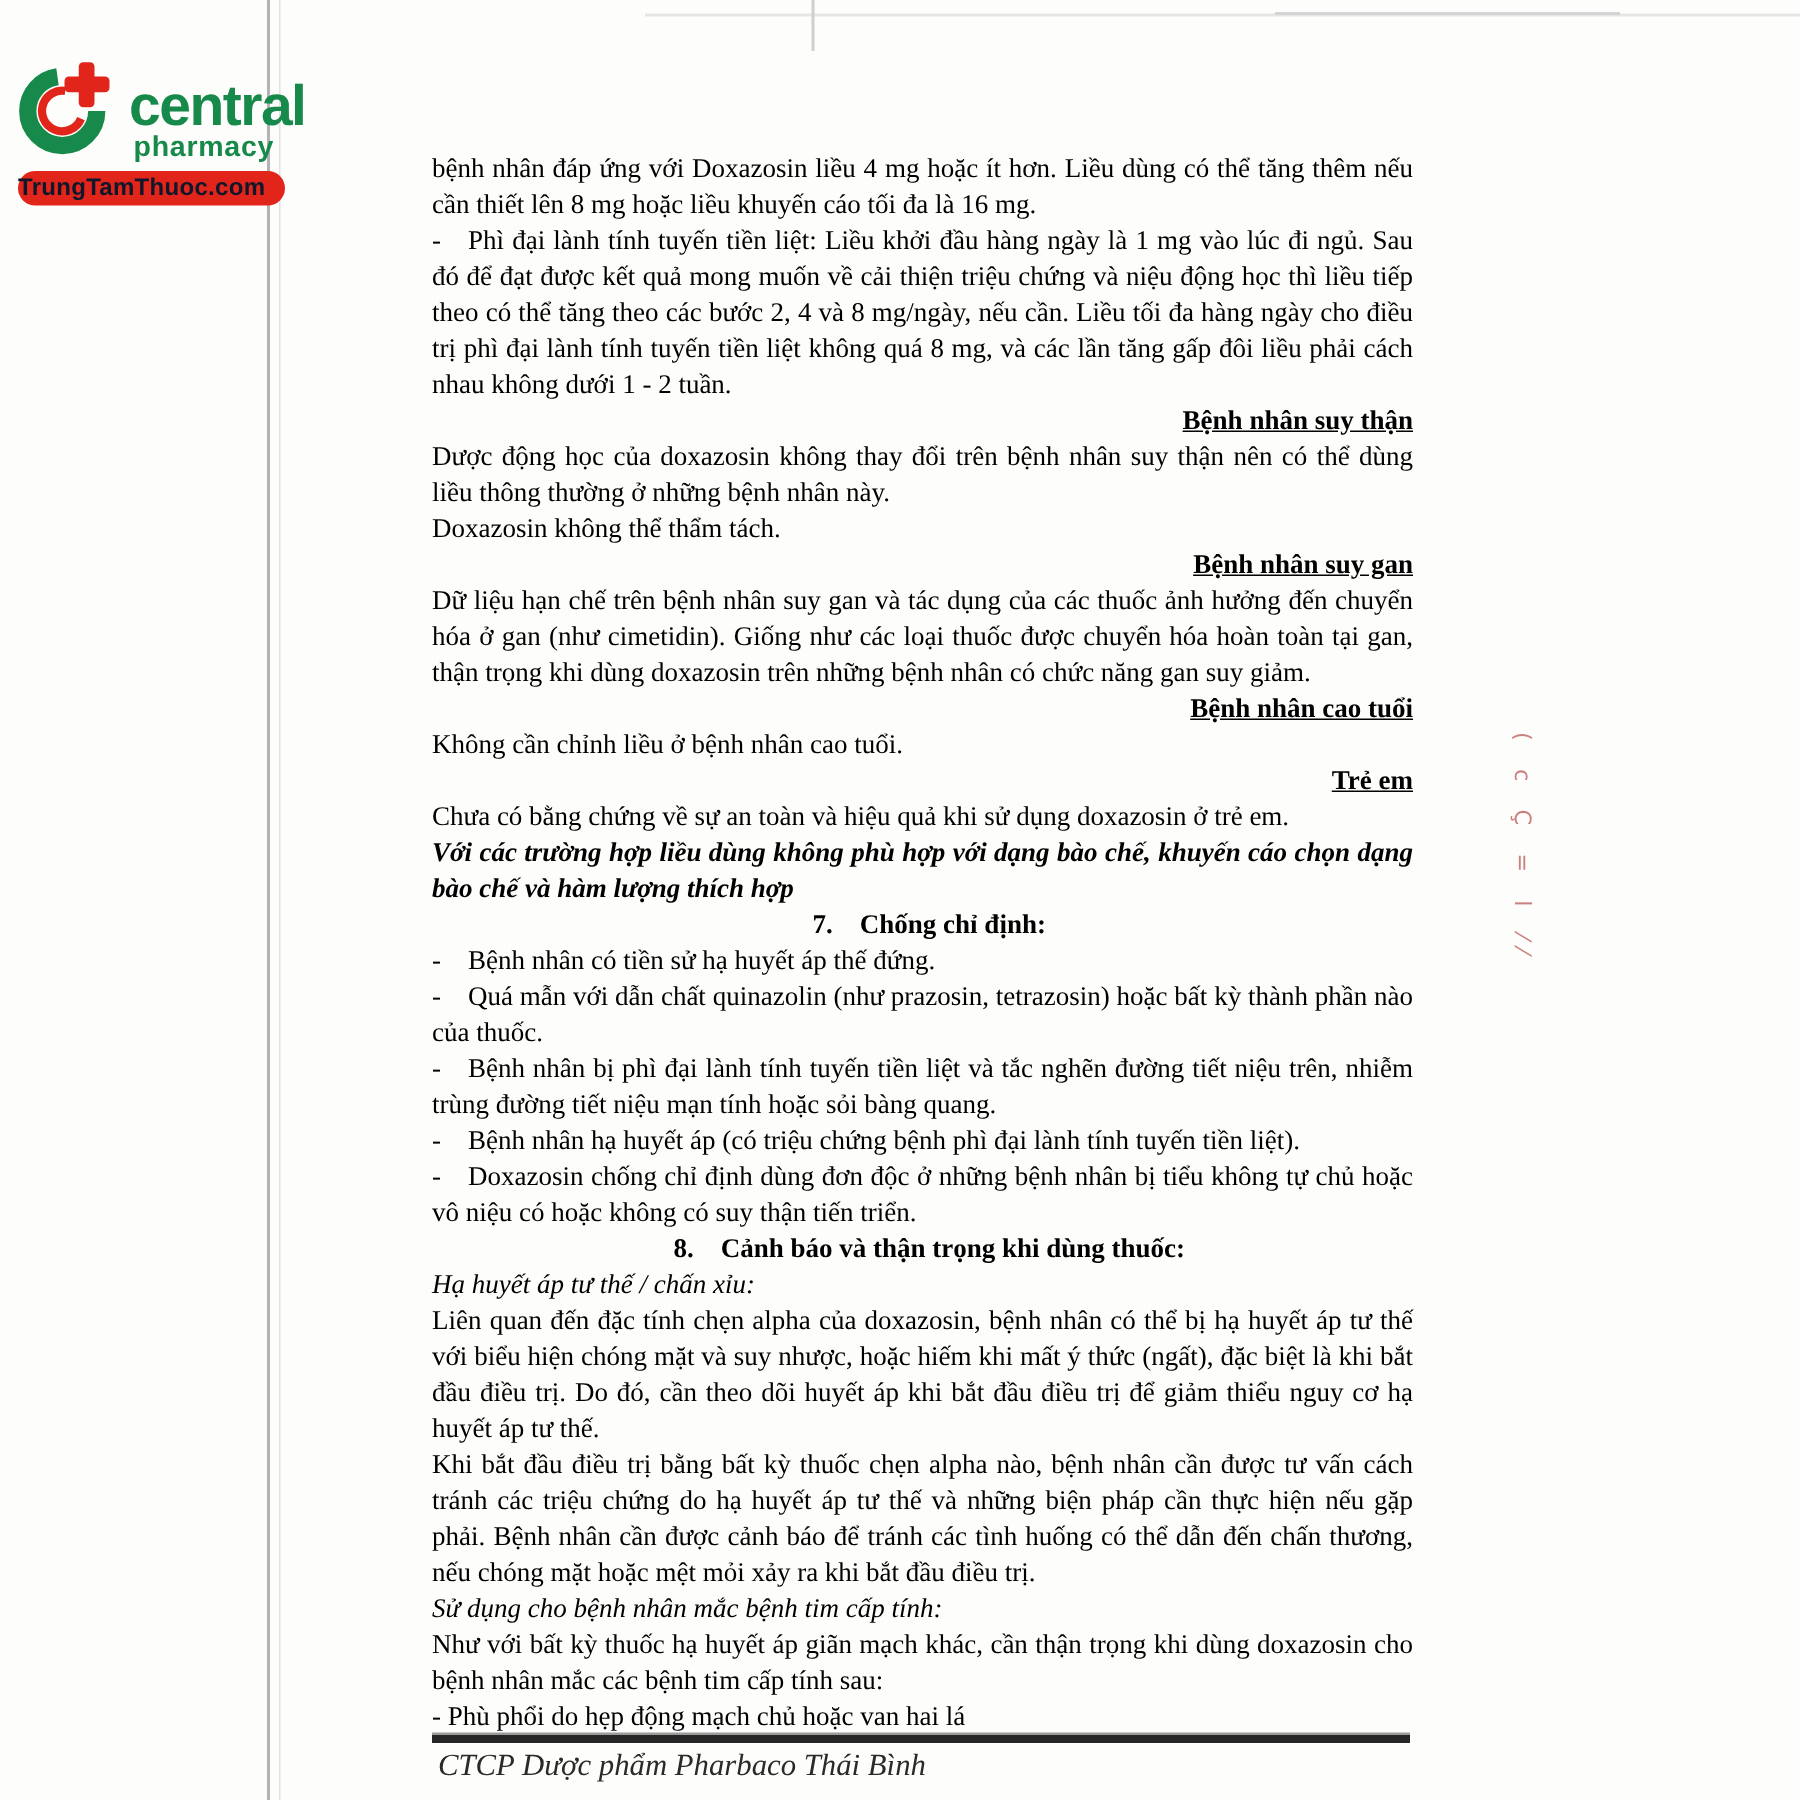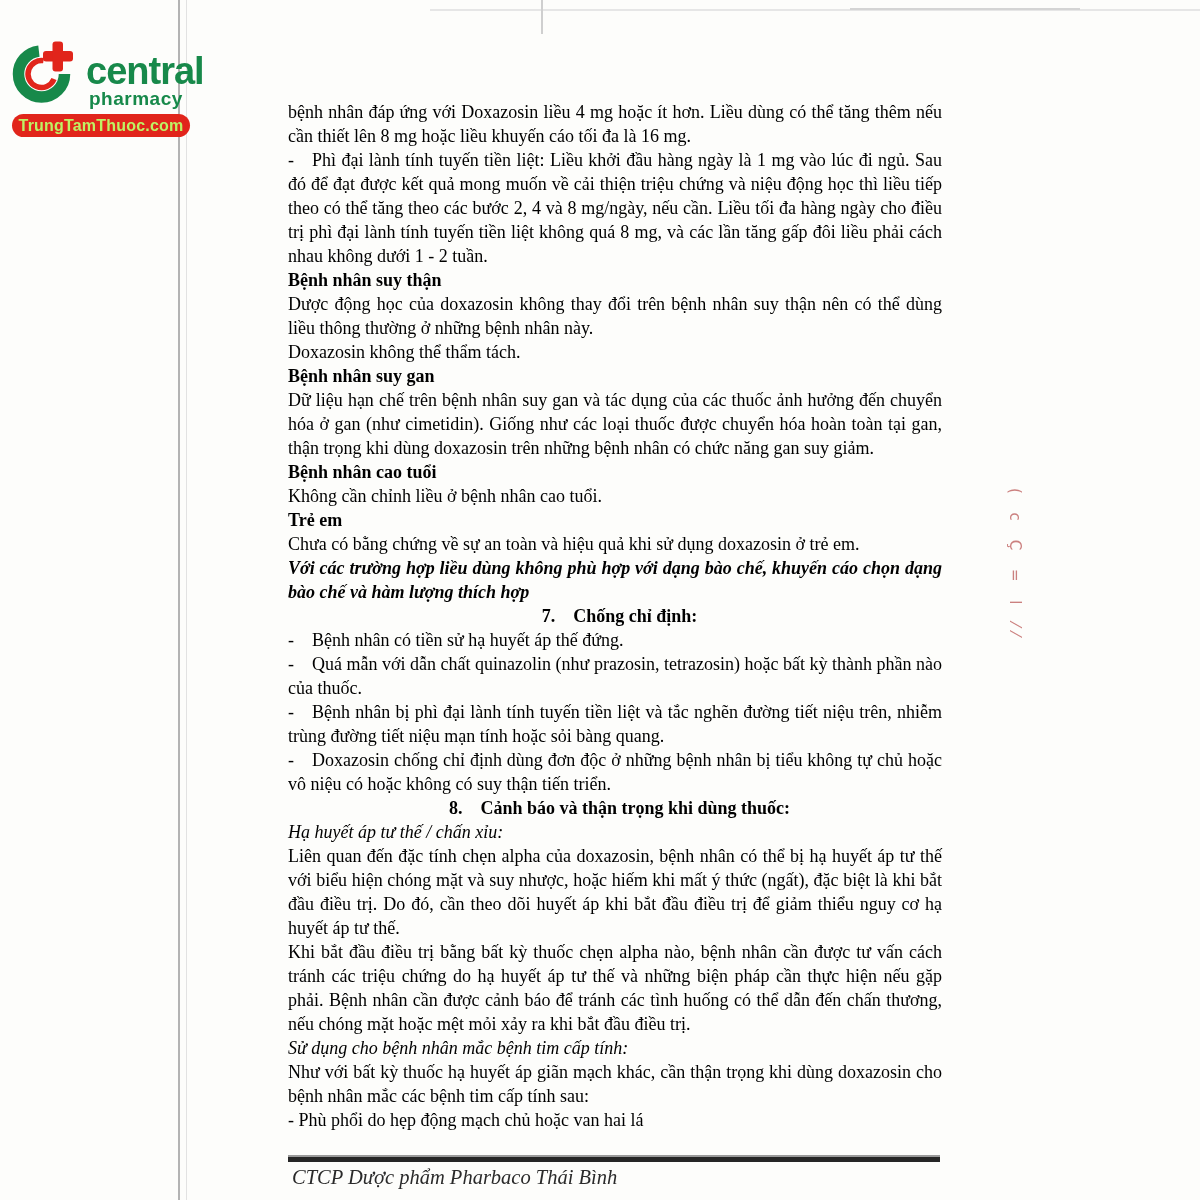--- a/index.html
+++ b/index.html
@@ -14,26 +14,26 @@
   .scan-mark-top{position:absolute;left:541px;top:0;width:2px;height:34px;background:#cfcfcf;}
 
   
   .logo{position:absolute;left:10px;top:36px;width:210px;height:104px;font-family:"Liberation Sans", sans-serif;}
   .logo svg{position:absolute;left:2px;top:2px;}
   .ring{stroke:var(--logo-green,#17894a);fill:none;}
   .ring-inner{stroke:var(--logo-red,#e1251b);fill:none;}
   .plus{fill:var(--logo-red,#e1251b);}
   .logo-central{position:absolute;left:76px;top:14px;font-size:38px;font-weight:bold;color:var(--logo-green,#17894a);letter-spacing:-1px;}
   .logo-pharmacy{position:absolute;left:79px;top:52px;font-size:19px;font-weight:bold;color:var(--logo-green,#17894a);letter-spacing:.5px;}
-  .logo-pill{position:absolute;left:2px;top:78px;width:178px;height:23px;background:var(--logo-red,#e1251b);border-radius:12px;color:#bef264;font-size:16px;font-weight:bold;text-align:center;line-height:23px;letter-spacing:.2px;}
+  .logo-pill{position:absolute;left:2px;top:78px;width:178px;height:23px;background:var(--logo-red,#e1251b);border-radius:12px;color:#0f172a;font-size:16px;font-weight:bold;text-align:left;line-height:23px;letter-spacing:.2px;}
 
   
   .doc-body{position:absolute;left:288px;top:100px;width:654px;font-size:18px;line-height:24px;color:#000000;}
   .doc-body p{margin:0;text-align:justify;}
-  .doc-body p.b{font-weight:bold;text-align:left;}
+  .doc-body p.b{font-weight:bold;text-align:right;text-decoration:underline;}
   .doc-body p.num{font-weight:bold;text-align:center;padding-left:9px;}
   .doc-body p.bi{font-weight:bold;font-style:italic;text-align:justify;}
   .doc-body p.it{font-style:italic;text-align:left;}
 
   
   .footer-bar{position:absolute;left:288px;top:1155px;width:652px;height:7px;background:linear-gradient(#9a9a9a 0 28%,#262626 28%);}
   .footer-text{position:absolute;left:292px;top:1166px;font-style:italic;font-size:20.5px;color:#2a2a2a;}
 
   
   .stamp-bleed{position:absolute;left:1024px;top:488px;width:160px;transform:rotate(90deg);transform-origin:left top;color:rgba(176,62,60,.65);font-size:15px;letter-spacing:7px;font-family:"DejaVu Sans", sans-serif;white-space:nowrap;}
@@ -71,20 +71,21 @@
       <p>Dữ liệu hạn chế trên bệnh nhân suy gan và tác dụng của các thuốc ảnh hưởng đến chuyển hóa ở gan (như cimetidin). Giống như các loại thuốc được chuyển hóa hoàn toàn tại gan, thận trọng khi dùng doxazosin trên những bệnh nhân có chức năng gan suy giảm.</p>
       <p class="b">Bệnh nhân cao tuổi</p>
       <p>Không cần chỉnh liều ở bệnh nhân cao tuổi.</p>
       <p class="b">Trẻ em</p>
       <p>Chưa có bằng chứng về sự an toàn và hiệu quả khi sử dụng doxazosin ở trẻ em.</p>
       <p class="bi">Với các trường hợp liều dùng không phù hợp với dạng bào chế, khuyến cáo chọn dạng bào chế và hàm lượng thích hợp</p>
       <p class="num">7.  Chống chỉ định:</p>
       <p>-  Bệnh nhân có tiền sử hạ huyết áp thế đứng.</p>
       <p>-  Quá mẫn với dẫn chất quinazolin (như prazosin, tetrazosin) hoặc bất kỳ thành phần nào của thuốc.</p>
       <p>-  Bệnh nhân bị phì đại lành tính tuyến tiền liệt và tắc nghẽn đường tiết niệu trên, nhiễm trùng đường tiết niệu mạn tính hoặc sỏi bàng quang.</p>
+      <p>-  Bệnh nhân hạ huyết áp (có triệu chứng bệnh phì đại lành tính tuyến tiền liệt).</p>
       <p>-  Doxazosin chống chỉ định dùng đơn độc ở những bệnh nhân bị tiểu không tự chủ hoặc vô niệu có hoặc không có suy thận tiến triển.</p>
       <p class="num">8.  Cảnh báo và thận trọng khi dùng thuốc:</p>
       <p class="it">Hạ huyết áp tư thế / chấn xỉu:</p>
       <p>Liên quan đến đặc tính chẹn alpha của doxazosin, bệnh nhân có thể bị hạ huyết áp tư thế với biểu hiện chóng mặt và suy nhược, hoặc hiếm khi mất ý thức (ngất), đặc biệt là khi bắt đầu điều trị. Do đó, cần theo dõi huyết áp khi bắt đầu điều trị để giảm thiểu nguy cơ hạ huyết áp tư thế.</p>
       <p>Khi bắt đầu điều trị bằng bất kỳ thuốc chẹn alpha nào, bệnh nhân cần được tư vấn cách tránh các triệu chứng do hạ huyết áp tư thế và những biện pháp cần thực hiện nếu gặp phải. Bệnh nhân cần được cảnh báo để tránh các tình huống có thể dẫn đến chấn thương, nếu chóng mặt hoặc mệt mỏi xảy ra khi bắt đầu điều trị.</p>
       <p class="it">Sử dụng cho bệnh nhân mắc bệnh tim cấp tính:</p>
       <p>Như với bất kỳ thuốc hạ huyết áp giãn mạch khác, cần thận trọng khi dùng doxazosin cho bệnh nhân mắc các bệnh tim cấp tính sau:</p>
       <p>- Phù phổi do hẹp động mạch chủ hoặc van hai lá</p>
     </div>
 

